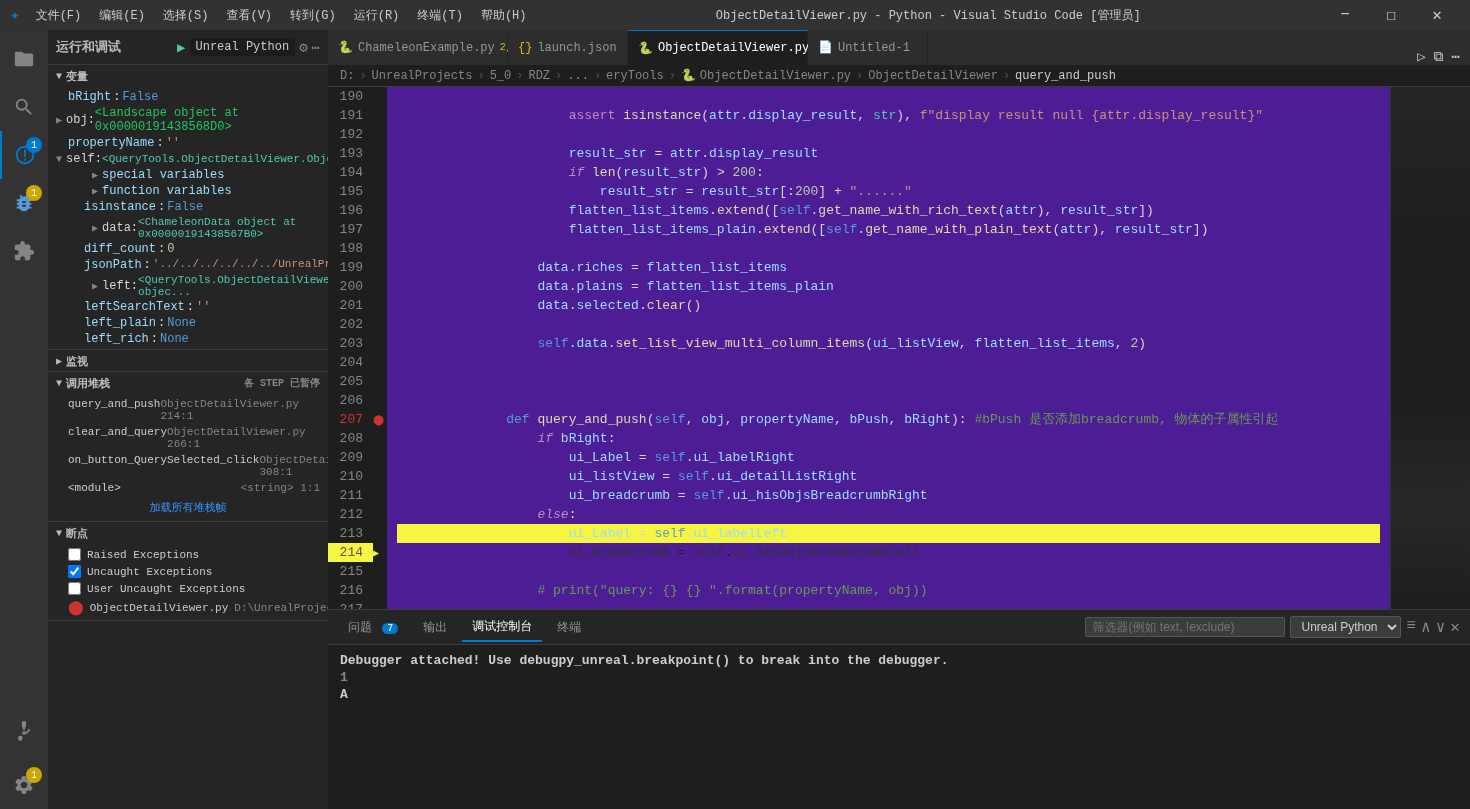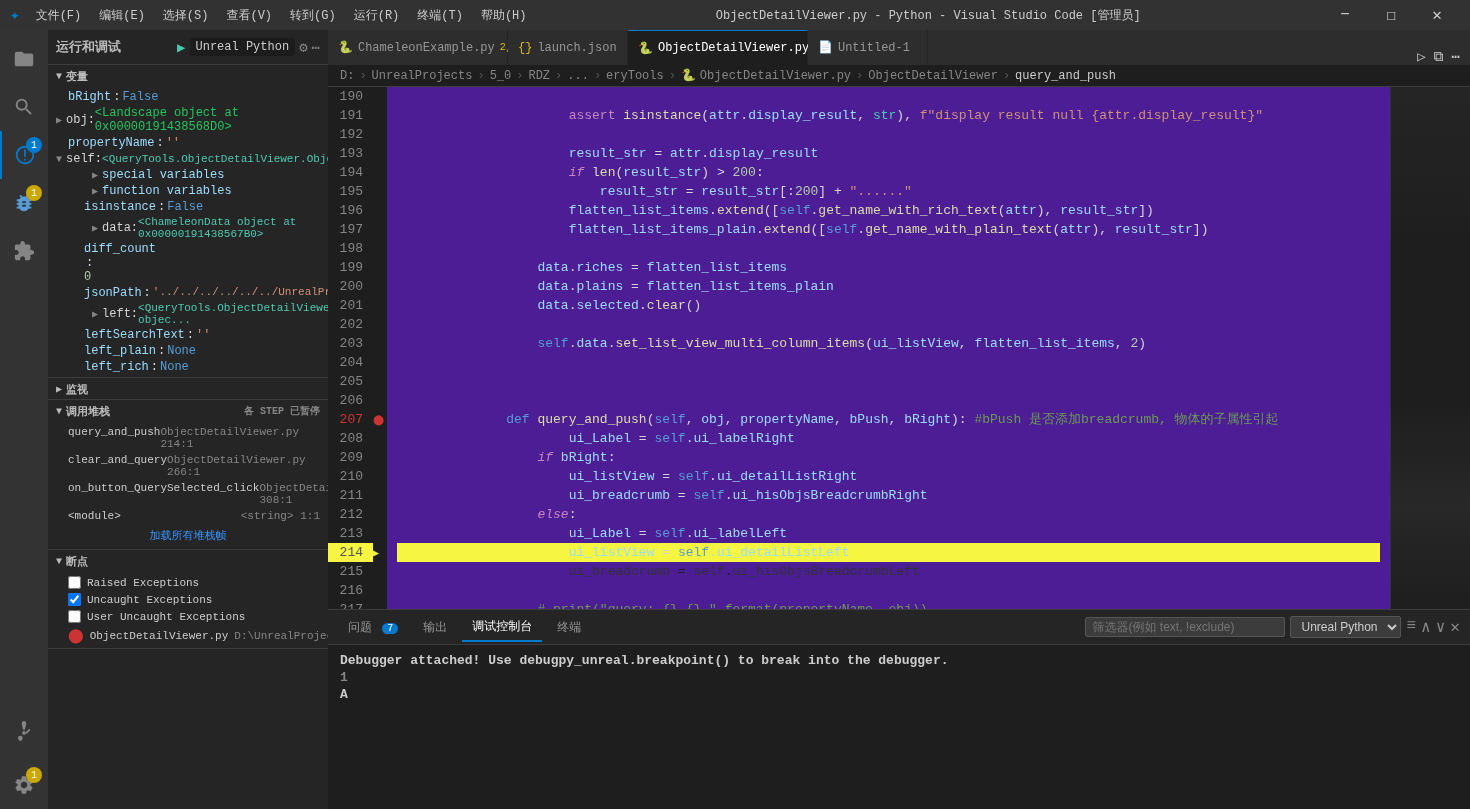--- a/index.html
+++ b/index.html
@@ -222,21 +222,21 @@
             <span class="key">isinstance</span>
             <span class="colon">:</span>
             <span class="val-blue">False</span>
           </div>
           <div class="var-expand">
             <span class="arrow">▶</span>
             <span class="key">data</span>
             <span class="colon">:</span>
             <span style="color:#4ec9b0; font-size:11px;">&lt;ChameleonData object at 0x00000191438567B0&gt;</span>
           </div>
-          <div class="var-item" style="padding-left:0;flex-direction:column;">
+          <div class="var-item" style="padding-left:0;">
             <span class="key">diff_count</span>
             <span class="colon">:</span>
             <span class="num">0</span>
           </div>
           <div class="var-item" style="padding-left:0;">
             <span class="key">jsonPath</span>
             <span class="colon">:</span>
             <span class="val-orange" style="font-size:11px">'../../../../../../UnrealProjects/5_0/RDZ//...</span>
           </div>
           <div class="var-expand">
@@ -489,40 +489,37 @@
         <div class="code-line">&nbsp;</div>
         <div class="code-line">
           &nbsp;&nbsp;&nbsp;&nbsp;&nbsp;&nbsp;&nbsp;&nbsp;<span class="self-kw">self</span>.<span class="var-c">data</span>.<span class="fn">set_list_view_multi_column_items</span>(<span class="var-c">ui_listView</span>, <span class="var-c">flatten_list_items</span>, <span class="num">2</span>)
         </div>
         <div class="code-line">&nbsp;</div>
         <div class="code-line">&nbsp;</div>
         <div class="code-line">&nbsp;</div>
         <div class="code-line">
           &nbsp;&nbsp;&nbsp;&nbsp;<span class="kw-blue">def</span> <span class="fn">query_and_push</span>(<span class="self-kw">self</span>, <span class="param">obj</span>, <span class="param">propertyName</span>, <span class="param">bPush</span>, <span class="param">bRight</span>): <span class="comment">#bPush 是否添加breadcrumb, 物体的子属性引起</span>
         </div>
-        <div class="code-line">
-          &nbsp;&nbsp;&nbsp;&nbsp;&nbsp;&nbsp;&nbsp;&nbsp;&nbsp;&nbsp;&nbsp;&nbsp;<span class="var-c">ui_Label</span> = <span class="self-kw">self</span>.<span class="var-c">ui_labelRight</span>
-        </div>
         <div class="code-line" style="position:relative;">
           &nbsp;&nbsp;&nbsp;&nbsp;&nbsp;&nbsp;&nbsp;&nbsp;<span class="kw-flow">if</span> <span class="var-c">bRight</span>:
         </div>
         <div class="code-line">
+          &nbsp;&nbsp;&nbsp;&nbsp;&nbsp;&nbsp;&nbsp;&nbsp;&nbsp;&nbsp;&nbsp;&nbsp;<span class="var-c">ui_Label</span> = <span class="self-kw">self</span>.<span class="var-c">ui_labelRight</span>
+        </div>
+        <div class="code-line">
           &nbsp;&nbsp;&nbsp;&nbsp;&nbsp;&nbsp;&nbsp;&nbsp;&nbsp;&nbsp;&nbsp;&nbsp;<span class="var-c">ui_listView</span> = <span class="self-kw">self</span>.<span class="var-c">ui_detailListRight</span>
         </div>
         <div class="code-line">
           &nbsp;&nbsp;&nbsp;&nbsp;&nbsp;&nbsp;&nbsp;&nbsp;&nbsp;&nbsp;&nbsp;&nbsp;<span class="var-c">ui_breadcrumb</span> = <span class="self-kw">self</span>.<span class="var-c">ui_hisObjsBreadcrumbRight</span>
         </div>
         <div class="code-line">
           &nbsp;&nbsp;&nbsp;&nbsp;&nbsp;&nbsp;&nbsp;&nbsp;<span class="kw-flow">else</span>:
         </div>
         <div class="code-line">
           &nbsp;&nbsp;&nbsp;&nbsp;&nbsp;&nbsp;&nbsp;&nbsp;&nbsp;&nbsp;&nbsp;&nbsp;<span class="var-c">ui_Label</span> = <span class="self-kw">self</span>.<span class="var-c">ui_labelLeft</span>
-        </div>
-        <div class="code-line">
-          &nbsp;&nbsp;&nbsp;&nbsp;&nbsp;&nbsp;&nbsp;&nbsp;&nbsp;&nbsp;&nbsp;&nbsp;<span class="var-c">ui_listView</span> = <span class="self-kw">self</span>.<span class="var-c">ui_detailListLeft</span>
         </div>
         <div class="code-line" style="background:#f5f542; color:#1e1e1e;">
           &nbsp;&nbsp;&nbsp;&nbsp;&nbsp;&nbsp;&nbsp;&nbsp;&nbsp;&nbsp;&nbsp;&nbsp;<span style="color:#333;">ui_breadcrumb</span> = <span style="color:#333;">self</span>.<span style="color:#333;">ui_hisObjsBreadcrumbLeft</span>
         </div>
         <div class="code-line">&nbsp;</div>
         <div class="code-line">
           &nbsp;&nbsp;&nbsp;&nbsp;&nbsp;&nbsp;&nbsp;&nbsp;<span class="comment"># print("query: {} {} ".format(propertyName, obj))</span>
         </div>
         <div class="code-line">&nbsp;</div>
       </div>

